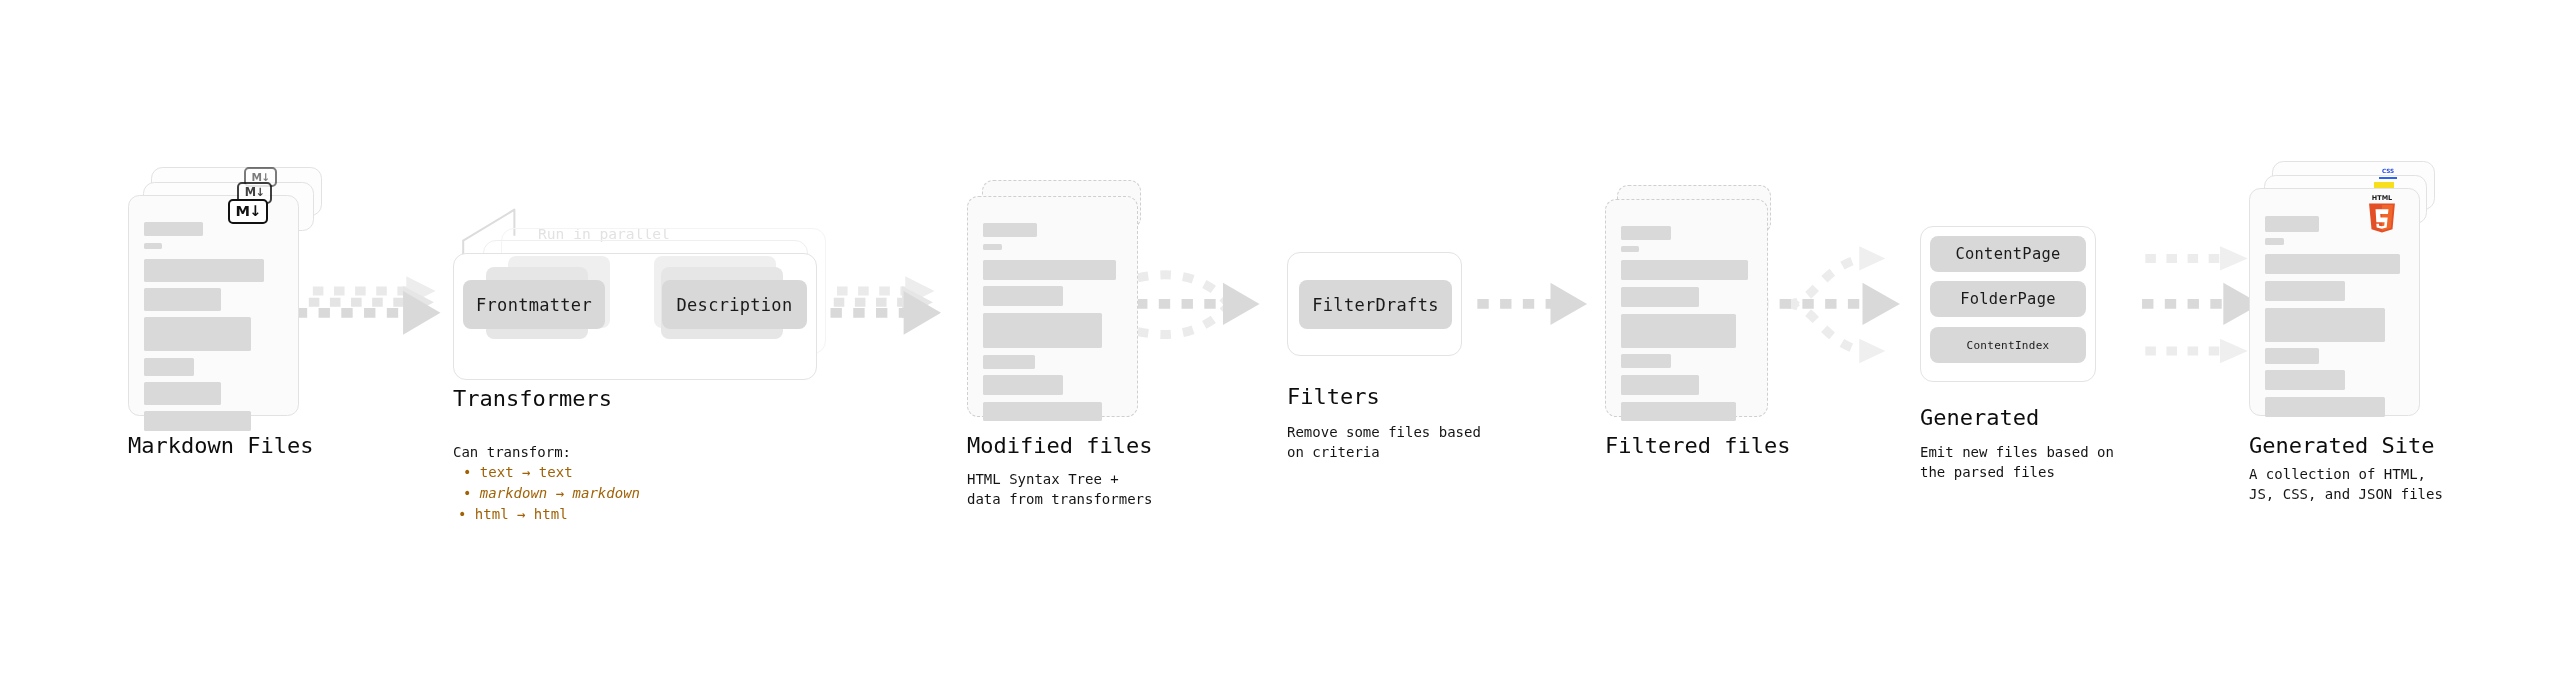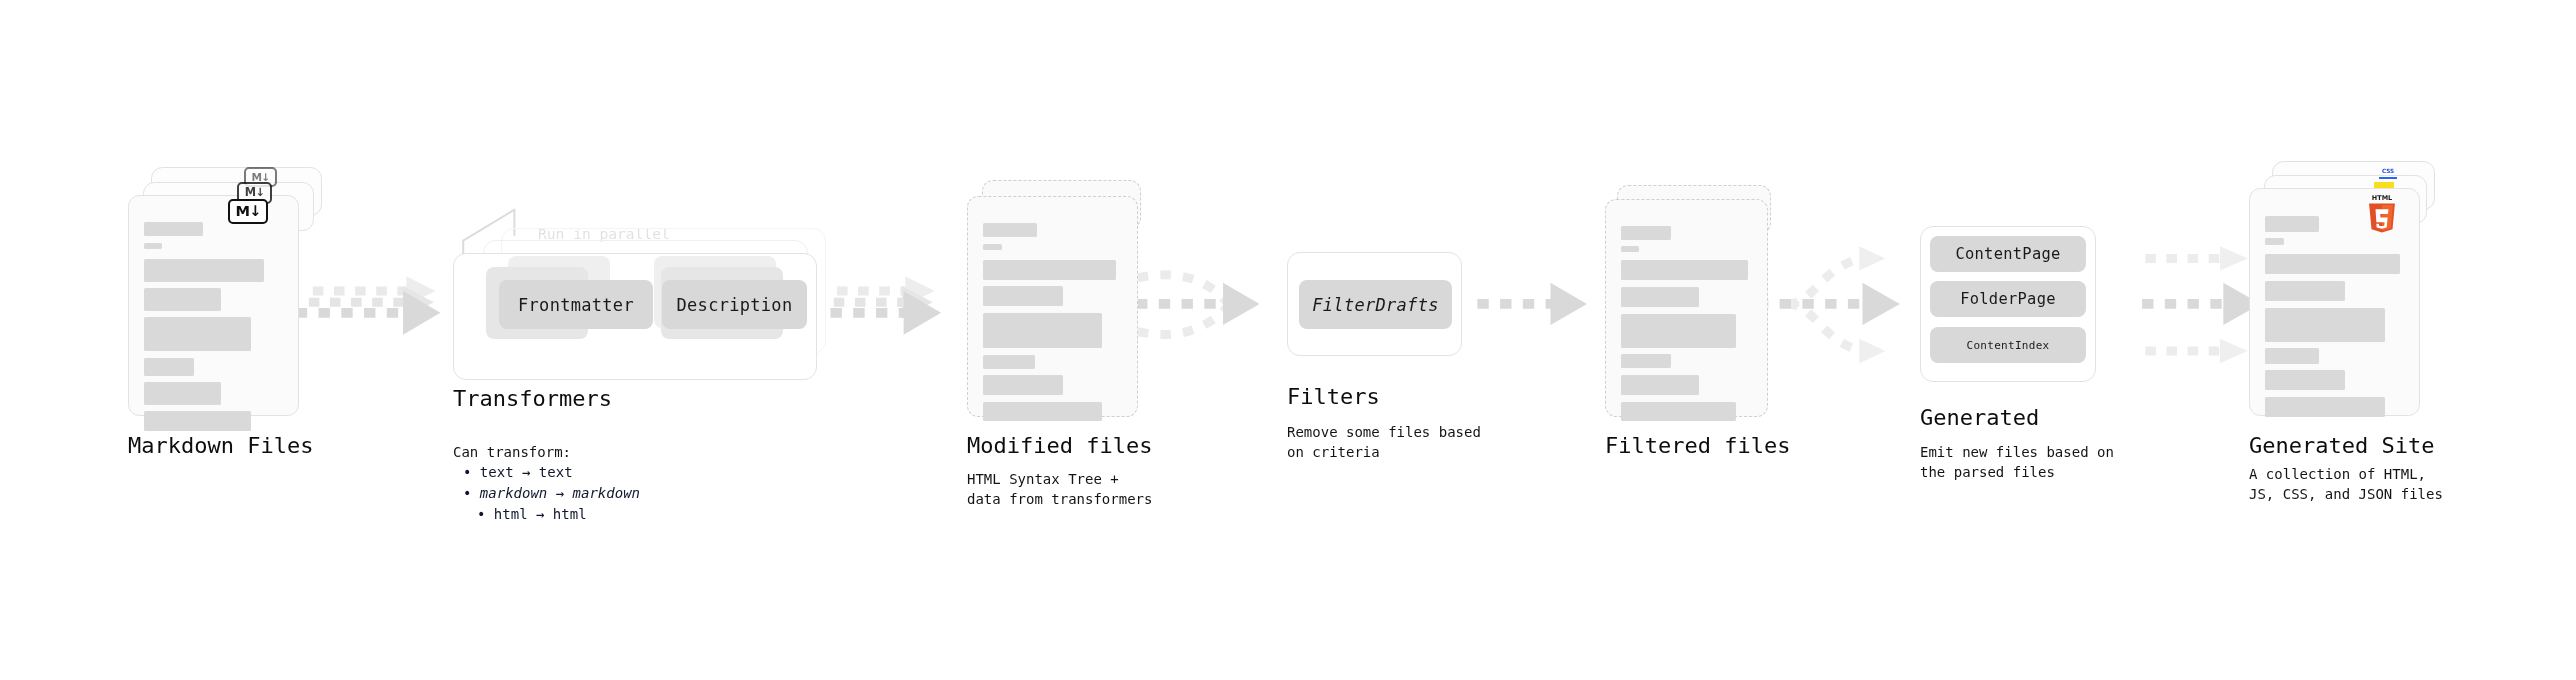--- a/index.html
+++ b/index.html
@@ -90,21 +90,21 @@
   .runlabel{
     position:absolute;
     font-size:14.6px;
     color:#e2e2e2;
     white-space:nowrap;
   }
   .bullets{
     position:absolute;
     font-size:14px;
     line-height:19.5px;
-    color:#0f172a;
+    color:#a16207;
     white-space:pre;
   }
 
   svg{display:block;overflow:visible;}
   .arrowlayer{position:absolute;left:0;top:0;width:2576px;height:681px;pointer-events:none;}
 </style>
 </head>
 <body>
 
 <div id="stage">
@@ -204,28 +204,28 @@
 
     <div class="groupbox ghost3" style="left:501px;top:228px;width:325px;height:126px;"></div>
     <div class="groupbox ghost2" style="left:483px;top:240px;width:325px;height:128px;"></div>
     <div class="groupbox" style="left:453px;top:253px;width:364px;height:127px;"></div>
 
     <div class="pill g3" style="left:508px;top:256px;width:102px;height:72px;"></div>
     <div class="pill g2" style="left:486px;top:267px;width:102px;height:72px;"></div>
     <div class="pill g3" style="left:654px;top:256px;width:122px;height:72px;"></div>
     <div class="pill g2" style="left:661px;top:267px;width:122px;height:72px;"></div>
 
-    <div class="pill" style="left:463px;top:280px;width:154px;height:49px;margin-left:36px;">Frontmatter</div>
+    <div class="pill" style="left:463px;top:280px;width:142px;height:49px;">Frontmatter</div>
     <div class="pill" style="left:662px;top:280px;width:145px;height:49px;text-align:center;">Description</div>
 
     <div class="title" style="left:453px;top:386px;">Transformers</div>
     <div class="sub" style="left:453px;top:443px;">Can transform:</div>
     <div class="bullets" style="left:463px;top:463px;">• text → text</div>
     <div class="bullets" style="left:463px;top:484px;font-style:italic;">• markdown → markdown</div>
-    <div class="bullets" style="left:477px;top:505px;">• html → html</div>
+    <div class="bullets" style="left:458px;top:505px;">• html → html</div>
   </div>
 
   <div>
     <div class="filecard dashed" style="left:982px;top:180px;width:159px;height:49px;"></div>
     <div class="filecard dashed" style="left:967px;top:196px;width:171px;height:221px;">
       <div class="skel" style="left:14.6px;top:26px;width:54px;height:14px;"></div>
       <div class="skel" style="left:14.6px;top:47px;width:19.5px;height:5.7px;"></div>
       <div class="skel" style="left:14.6px;top:63px;width:133px;height:20.3px;"></div>
       <div class="skel" style="left:14.6px;top:89px;width:80px;height:20.3px;"></div>
       <div class="skel" style="left:14.6px;top:116px;width:119px;height:35px;"></div>
@@ -233,21 +233,21 @@
       <div class="skel" style="left:14.6px;top:178px;width:80px;height:20.3px;"></div>
       <div class="skel" style="left:14.6px;top:205px;width:119px;height:18.7px;"></div>
     </div>
     <div class="title" style="left:967px;top:433px;">Modified files</div>
     <div class="sub" style="left:967px;top:470px;">HTML Syntax Tree +
 data from transformers</div>
   </div>
 
   <div>
     <div class="groupbox" style="left:1287px;top:252px;width:175px;height:104px;"></div>
-    <div class="pill" style="left:1299px;top:280px;width:153px;height:49px;font-style:italic;">FilterDrafts</div>
+    <div class="pill" style="left:1299px;top:280px;width:153px;height:49px;">FilterDrafts</div>
     <div class="title" style="left:1287px;top:384px;">Filters</div>
     <div class="sub" style="left:1287px;top:423px;">Remove some files based
 on criteria</div>
   </div>
 
   <div>
     <div class="filecard dashed" style="left:1617px;top:185px;width:154px;height:49px;"></div>
     <div class="filecard dashed" style="left:1605px;top:199px;width:163px;height:218px;">
       <div class="skel" style="left:14.6px;top:26px;width:50px;height:14px;"></div>
       <div class="skel" style="left:14.6px;top:46px;width:18px;height:5.7px;"></div>

